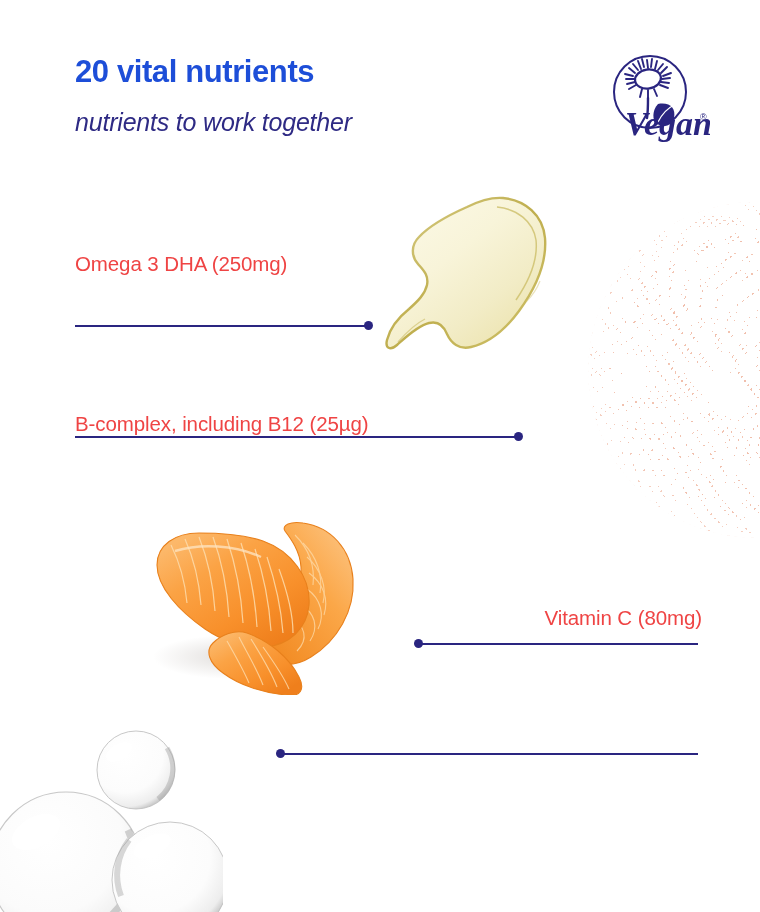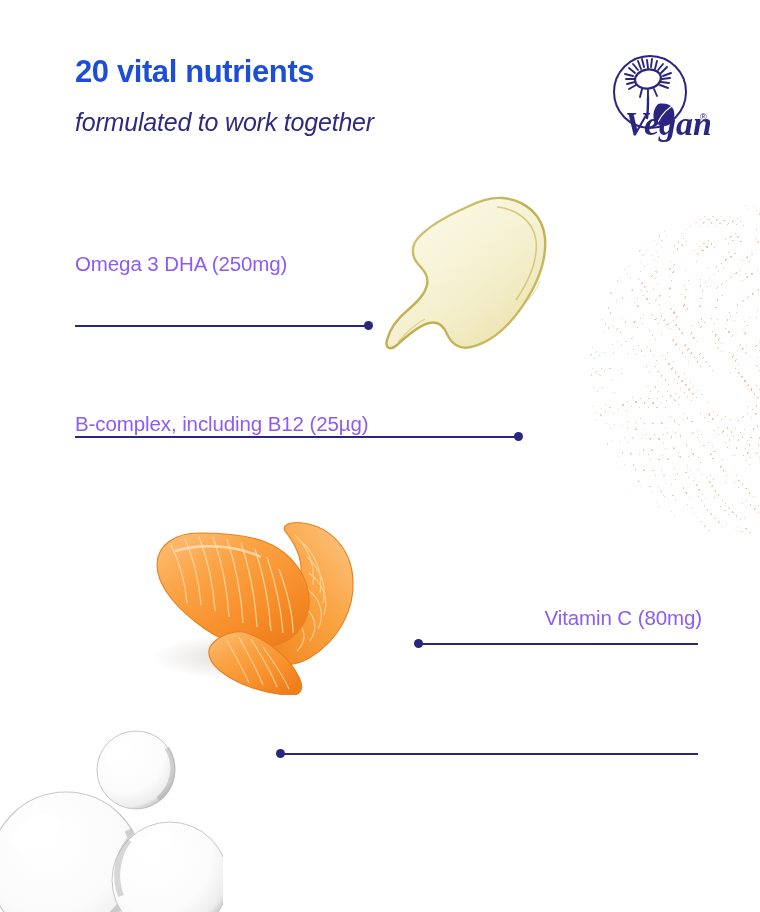--- a/index.html
+++ b/index.html
@@ -37,21 +37,21 @@
     font-style: italic;
     letter-spacing: -0.2px;
     color: #2e2a84;
     white-space: nowrap;
   }
 
   
   .nutrient-label {
     position: absolute;
     font-size: 20.5px;
-    color: #8b5cf6;
+    color: #ef4444;
     letter-spacing: -0.1px;
     line-height: 31px;
     white-space: nowrap;
   }
   .nutrient-label.left  { text-align: left; }
   .nutrient-label.right { }
 
   
   .rule {
     position: absolute;
@@ -301,21 +301,21 @@
       <path d="M60,52 C72,50 78,56 76,66 C74,74 66,76 59,72 C54,69 54,58 60,52 Z" fill="#2a2580"></path>
       <path d="M60,70 C64,62 70,56 76,53" stroke="#ffffff" stroke-width="1.3" fill="none"></path>
     </g>
     <g>
       <text x="27" y="83" font-family="'Liberation Serif', serif" font-size="34" font-weight="bold" font-style="italic" fill="#2a2580">Vegan</text>
       <text x="102" y="68" font-family="'Liberation Sans', sans-serif" font-size="9" fill="#2a2580">®</text>
     </g>
   </svg>
 
   <div id="title">20 vital nutrients</div>
-  <div id="subtitle">formulated to work together</div>
+  <div id="subtitle">nutrients to work together</div>
 
   <div class="nutrient-label left" style="left:75px; top:248px;">
     <div>Omega 3 DHA (250mg)</div>
   </div>
   <div class="rule" style="left:75px; top:325px; width:293px;"></div>
   <div class="rule-dot" style="left:364px; top:321px;"></div>
 
   <div class="nutrient-label left" style="left:75px; top:408px;">
     <div>B-complex, including B12 (25µg)</div>
   </div>

